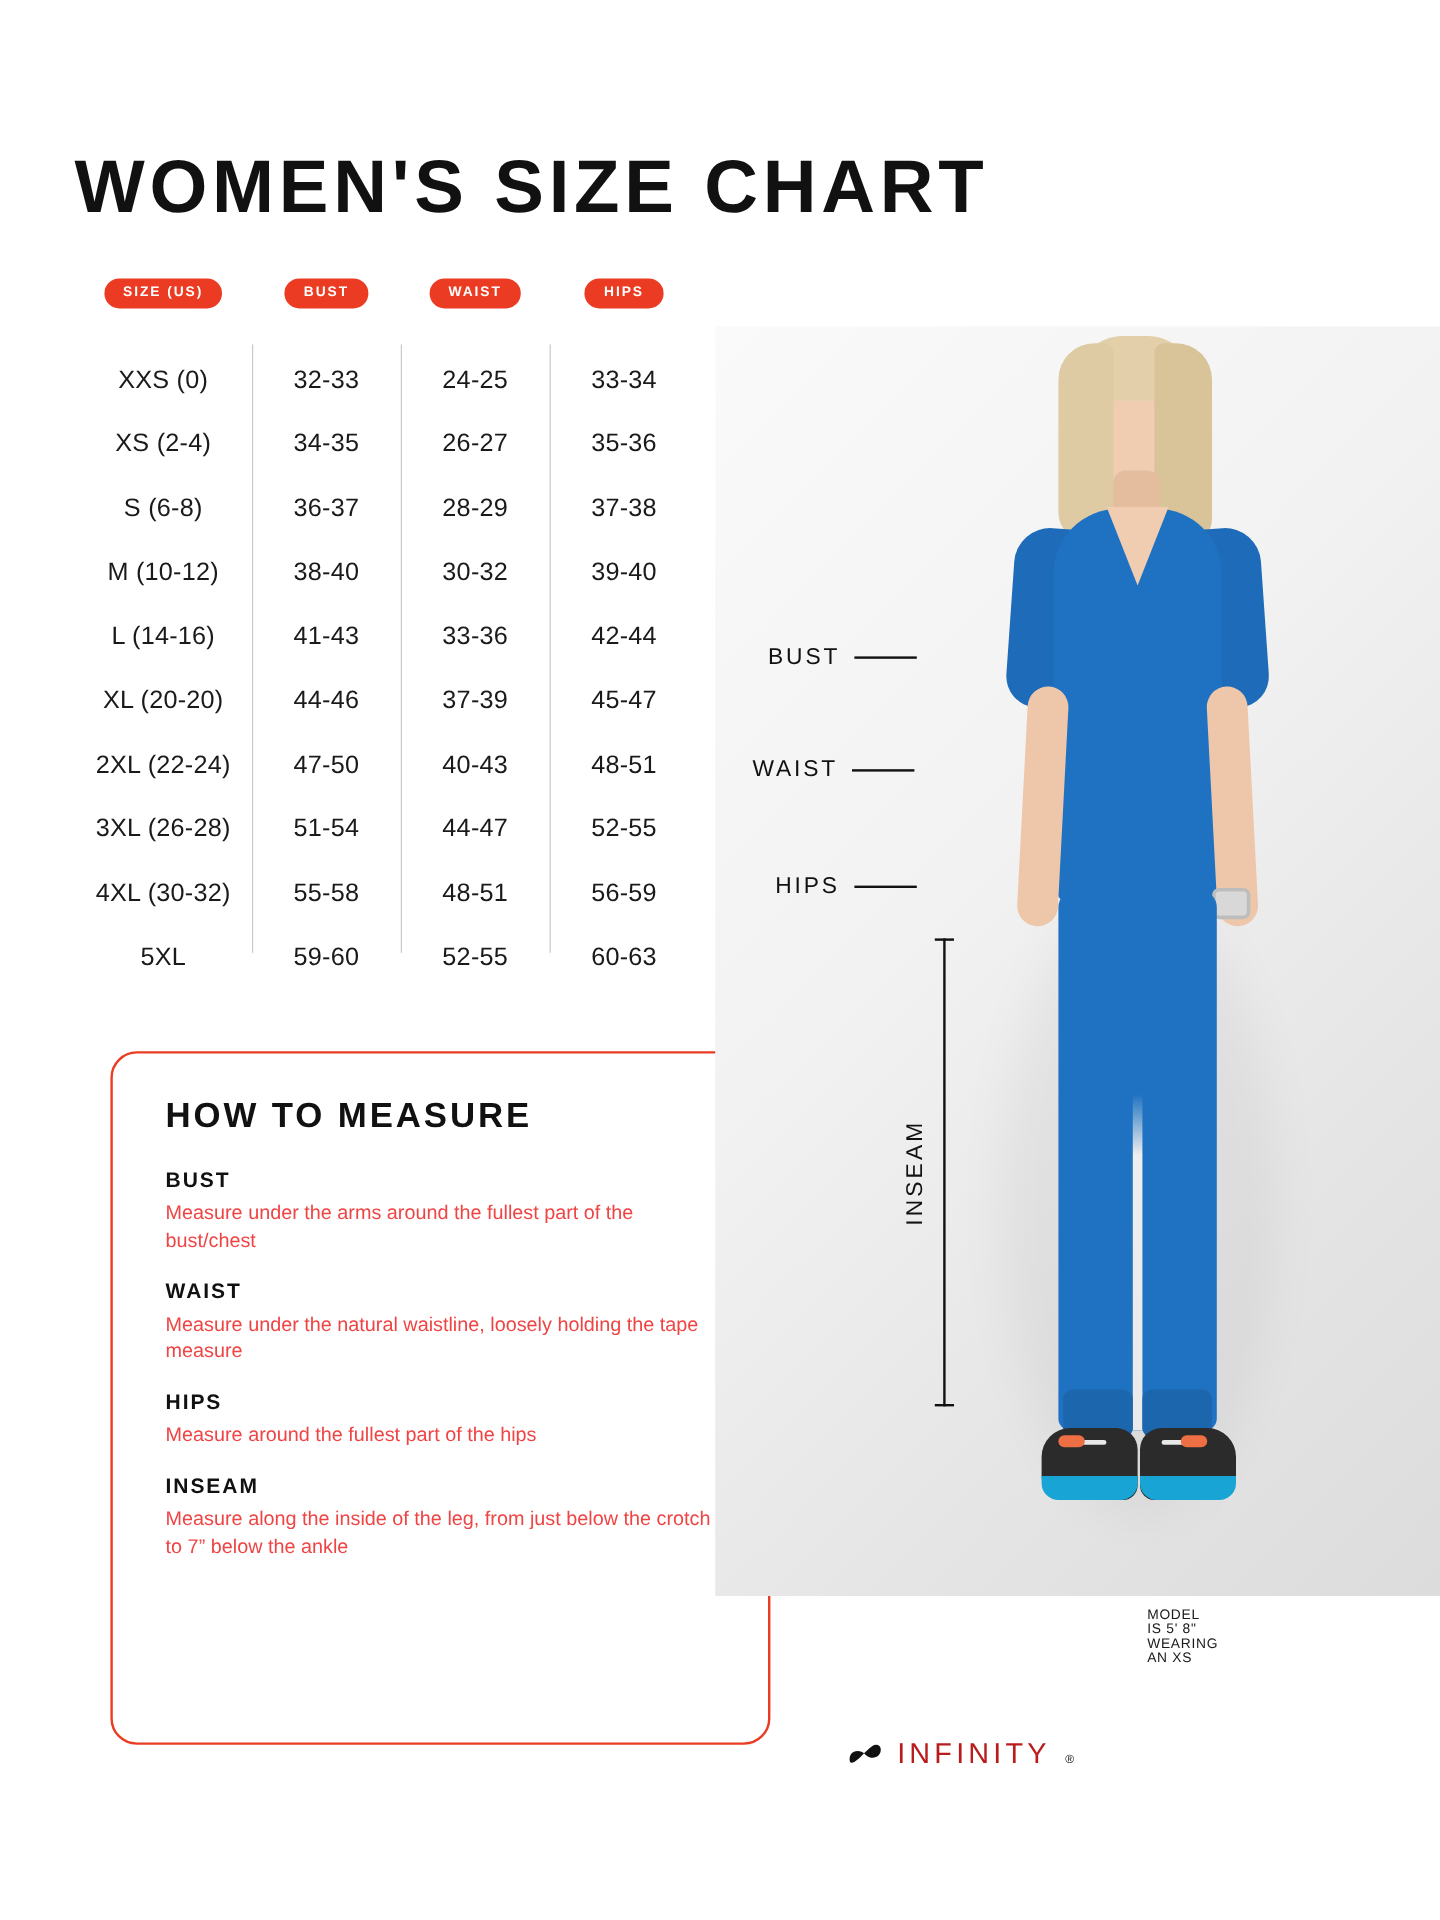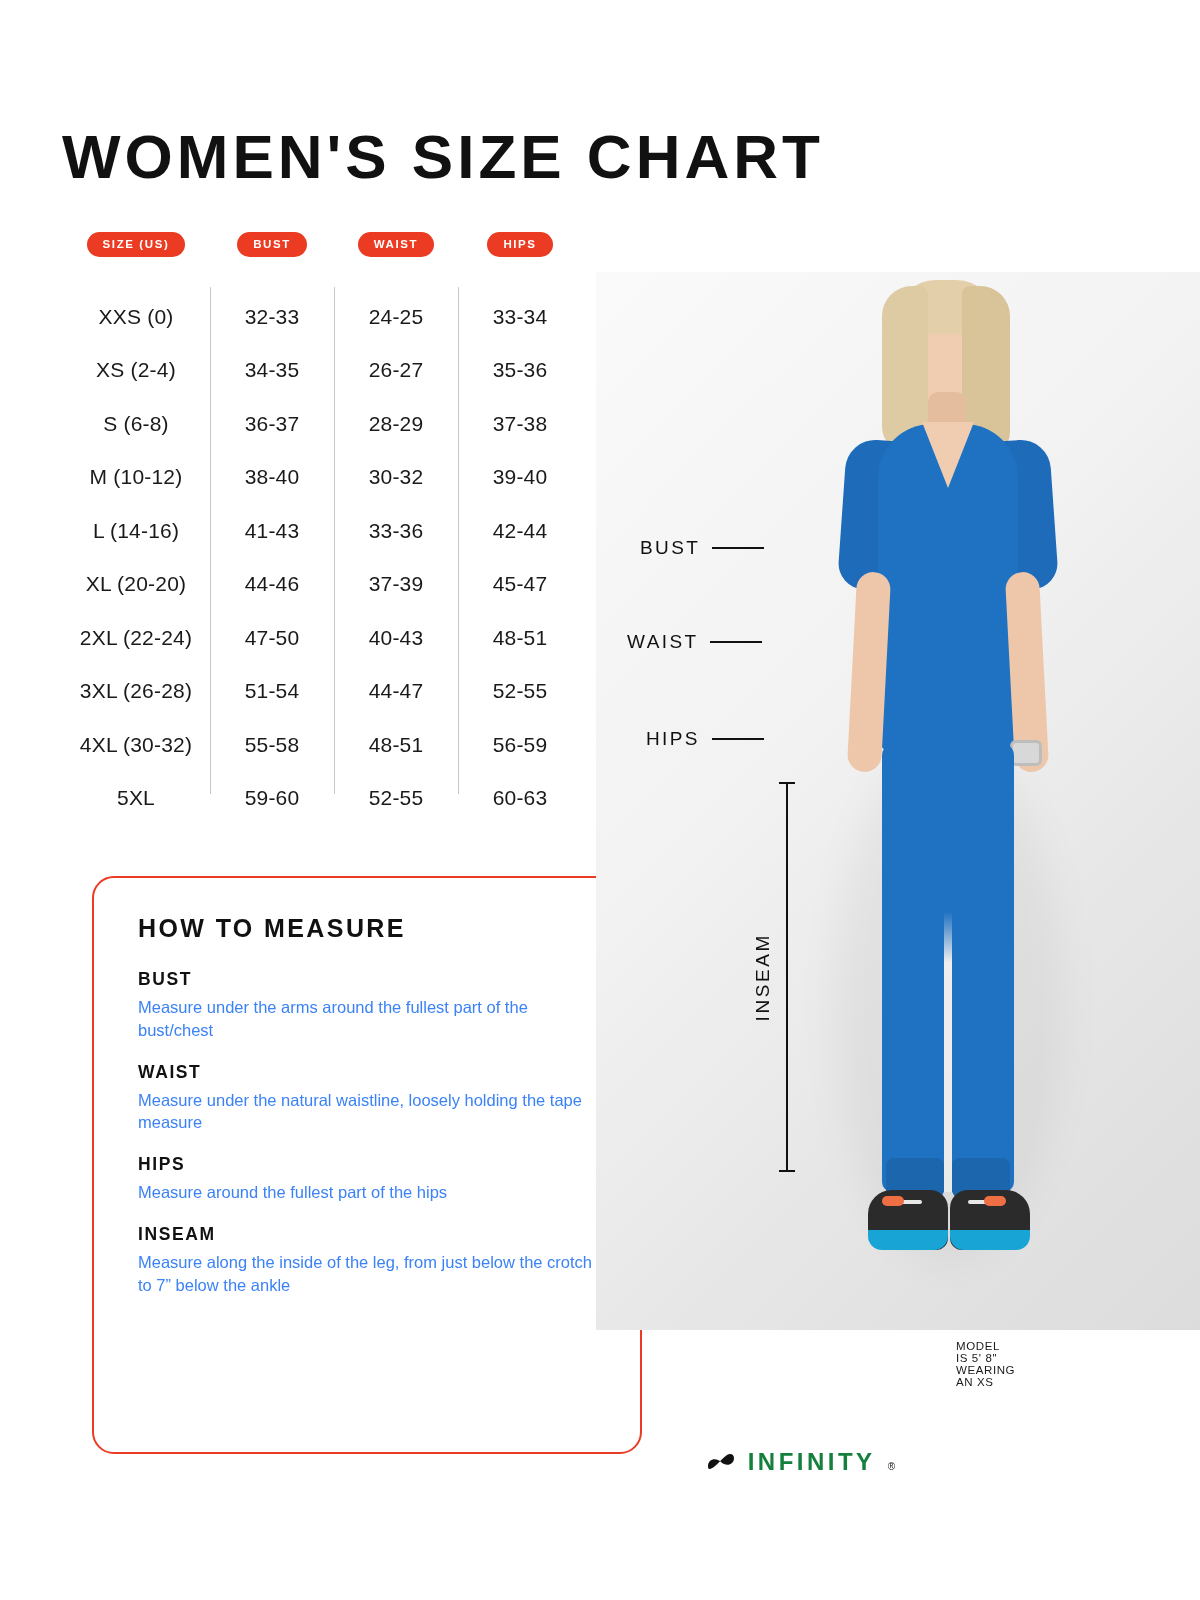--- a/index.html
+++ b/index.html
@@ -98,38 +98,38 @@
     top: 876px;
     width: 550px;
     height: 578px;
     border: 2.5px solid #eb3b22;
     border-radius: 22px;
     background: #ffffff;
     padding: 36px 44px 0 44px;
   }
   .howto h2 {
     margin: 0 0 26px 0;
-    font-size: 25px;
+    font-size: 29px;
     font-weight: 700;
     letter-spacing: 2.4px;
     color: #111111;
   }
   .m-item { margin-bottom: 20px; }
   .m-item h3 {
     margin: 0 0 6px 0;
     font-size: 17.5px;
     font-weight: 700;
     letter-spacing: 1.6px;
     color: #111111;
   }
   .m-item p {
     margin: 0;
     font-size: 16.5px;
     line-height: 1.38;
-    color: #3b82f6;
+    color: #ef4444;
     max-width: 455px;
   }
 
   
   .photo-panel {
     position: absolute;
     left: 596px;
     top: 272px;
     width: 604px;
     height: 1058px;
@@ -392,23 +392,23 @@
     display: flex;
     align-items: center;
     gap: 12px;
   }
   .logo-mark {
     width: 30px; height: 20px;
     display: block;
   }
   .logo-text {
     font-size: 24px;
-    font-weight: 700;
+    font-weight: 400;
     letter-spacing: 3.5px;
-    color: #15803d;
+    color: #b91c1c;
   }
   .logo-tm {
     font-size: 10px;
     color: #111111;
     align-self: flex-end;
     margin-bottom: 4px;
   }
 </style>
 </head>
 <body>

